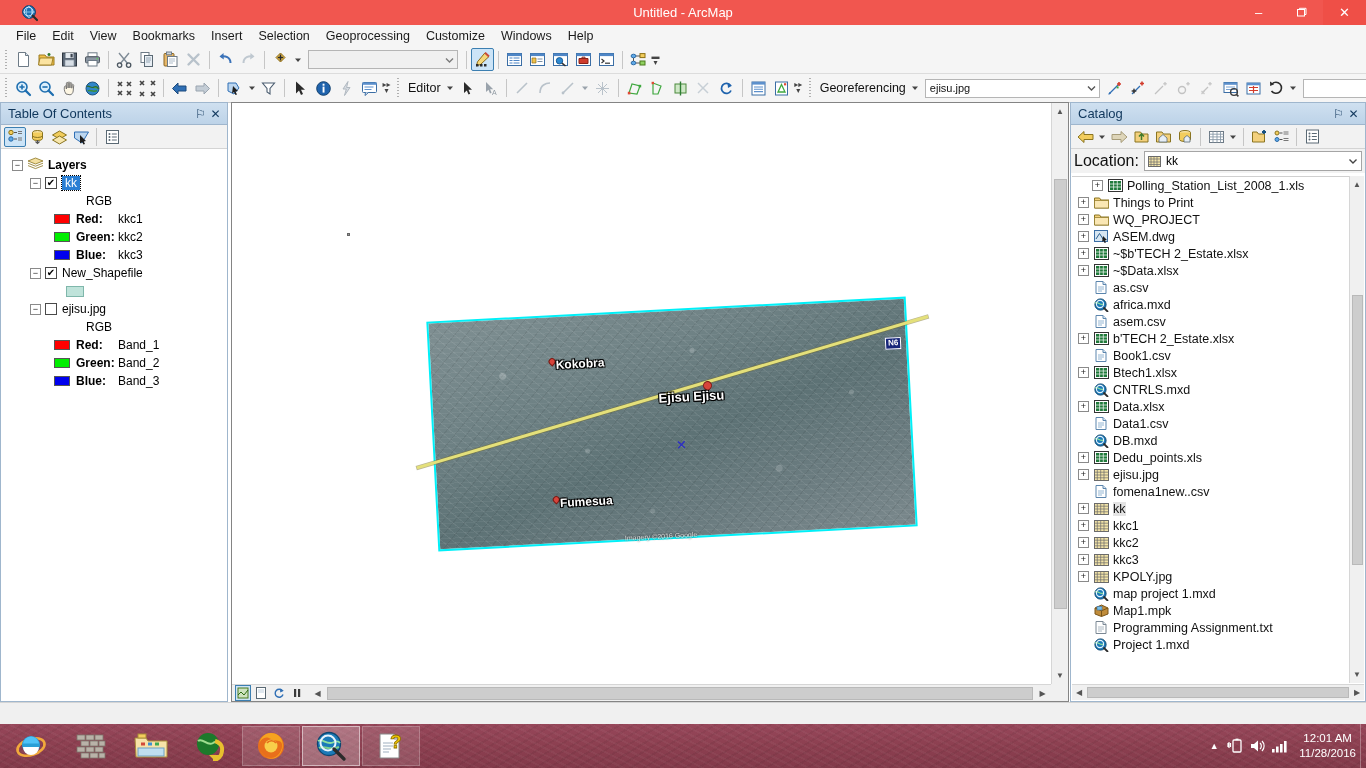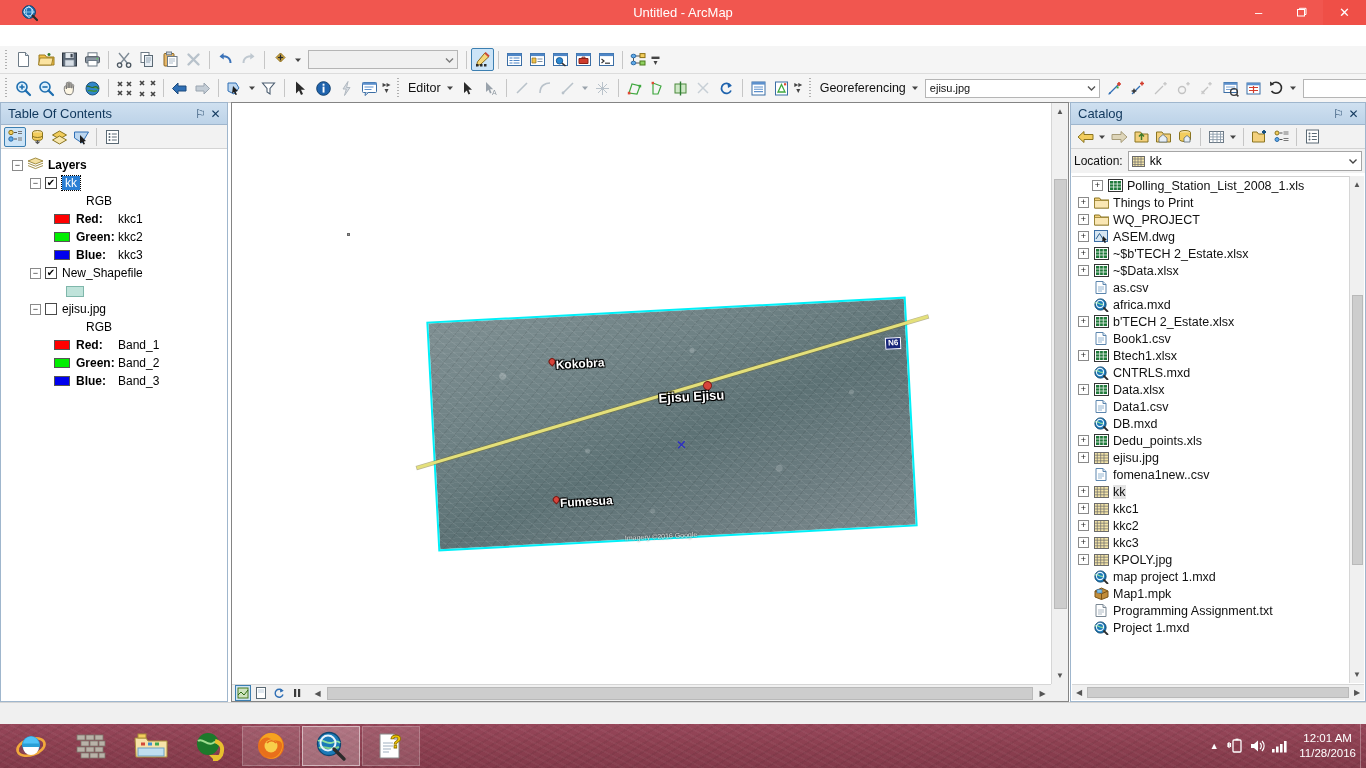--- a/index.html
+++ b/index.html
@@ -110,21 +110,21 @@
   .band-label { width: 42px; display: inline-block; font-weight: bold; }
   .sel-label { background: #2a7fd4; color: #fff; padding: 0 3px; outline: 1px dotted #000; }
 
   
   #catalog { left: 1070px; top: 102px; width: 296px; height: 600px; }
   #cat-list {
     position: absolute; left: 1px; top: 73px; right: 1px; bottom: 18px;
     background: #fff; overflow: hidden; border-top: 1px solid #d0d0d0;
   }
   .loc-bar { height: 24px; display: flex; align-items: center; padding: 0 3px; background: #f2f2f2; }
-  .loc-label { font-size: 12px; color: #111; margin-right: 5px; }
+  .loc-label { font-size: 16px; color: #111; margin-right: 5px; }
   .loc-input {
     flex: 1; height: 20px; background: #fff; border: 1px solid #a5a5a5;
     display: flex; align-items: center; padding: 0 3px; font-size: 12px;
   }
   .cat-row { display: flex; align-items: center; height: 17px; font-size: 12.5px; color: #111; padding-left: 6px; white-space: nowrap; }
   .cat-row .ind { width: 14px; flex: 0 0 auto; }
   .cat-row.highlight .cname { background: #e4e4e4; }
   .cat-icon { width: 16px; height: 14px; margin-right: 4px; flex: 0 0 auto; display: flex; align-items: center; justify-content: center; }
 
   
@@ -237,20 +237,32 @@
       <div class="win-btn">
         <svg width="11" height="11" viewBox="0 0 11 11">
             <rect x="1.5" y="2.5" width="7" height="6.5" fill="none" stroke="#fff" stroke-width="1"></rect>
             <path d="M3.5 2.5 V1.3 H10 V7.5 H8.6" fill="none" stroke="#fff" stroke-width="1"></path>
           </svg>
       </div>
       <div class="win-btn close">✕</div>
     </div>
   </div>
 
+  <div class="menubar">
+    <div class="menu-item">File</div>
+    <div class="menu-item">Edit</div>
+    <div class="menu-item">View</div>
+    <div class="menu-item">Bookmarks</div>
+    <div class="menu-item">Insert</div>
+    <div class="menu-item">Selection</div>
+    <div class="menu-item">Geoprocessing</div>
+    <div class="menu-item">Customize</div>
+    <div class="menu-item">Windows</div>
+    <div class="menu-item">Help</div>
+  </div>
 
   <div class="toolbar-row" id="toolbar1">
     <div class="grip"></div>
 
     <div class="tbtn">
       <svg width="17" height="17" viewBox="0 0 17 17">
           <path d="M3.5 1.5 h7 l3 3 v11 h-10 z" fill="#fff" stroke="#6d7a86" stroke-width="1"></path>
           <path d="M10.5 1.5 v3 h3" fill="#d9e4ee" stroke="#6d7a86" stroke-width="1"></path>
         </svg>
     </div>
@@ -1068,20 +1080,33 @@
           <span style="width: 11px; height: 11px; margin-right: 4px; flex: 0 0 auto; display: flex; align-items: center; justify-content: center; font-size: 9px; line-height: 9px; color: rgb(34, 34, 34);"></span>
           <span class="cat-icon">
             <svg width="15" height="14" viewBox="0 0 15 14">
               <circle cx="6.5" cy="6.5" r="5.6" fill="#1b7ab8" stroke="#0d4670"></circle>
               <path d="M1 5 C4 3 6 8 10 6" fill="none" stroke="#8fe0a0" stroke-width="1.2"></path>
               <circle cx="6" cy="6" r="3.6" fill="none" stroke="#e8f4fd" stroke-width="1.1"></circle>
               <path d="M9.5 9.5 L14 14" stroke="#2b2b2b" stroke-width="1.8"></path>
             </svg>
           </span>
           <span class="cname">africa.mxd</span>
+        </div>
+        <div class="cat-row">
+          <span style="width: 11px; height: 11px; margin-right: 4px; flex: 0 0 auto; display: flex; align-items: center; justify-content: center; font-size: 9px; line-height: 9px; color: rgb(34, 34, 34);"></span>
+          <span class="cat-icon">
+            <svg width="15" height="13" viewBox="0 0 15 13">
+              <path d="M2 0.5 h7 l3 3 v9 h-10 z" fill="#fff" stroke="#5b85ad"></path>
+              <path d="M9 0.5 v3 h3" fill="#dbe8f3" stroke="#5b85ad"></path>
+              <g stroke="#7aa3c8" stroke-width="0.8">
+                <path d="M4 6 h6 M4 8 h6 M4 10 h4"></path>
+              </g>
+            </svg>
+          </span>
+          <span class="cname">asem.csv</span>
         </div>
         <div class="cat-row">
           <span style="width: 11px; height: 11px; margin-right: 4px; flex: 0 0 auto; display: flex; align-items: center; justify-content: center; font-size: 9px; line-height: 9px; color: rgb(34, 34, 34); border: 1px solid rgb(138, 138, 138); background: rgb(255, 255, 255);">+</span>
           <span class="cat-icon">
             <svg width="15" height="13" viewBox="0 0 15 13">
               <rect x="0.5" y="0.5" width="14" height="12" fill="#fff" stroke="#333"></rect>
               <rect x="2" y="2" width="11" height="9" fill="#1f7a3a"></rect>
               <g stroke="#fff" stroke-width="0.7">
                 <path d="M2 5 h11 M2 8 h11 M5.6 2 v9 M9.3 2 v9"></path>
               </g>

